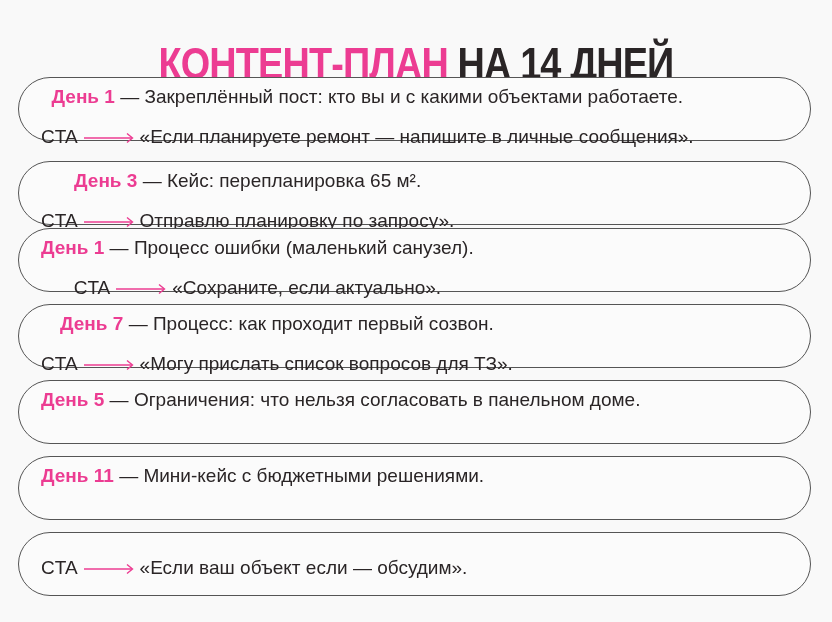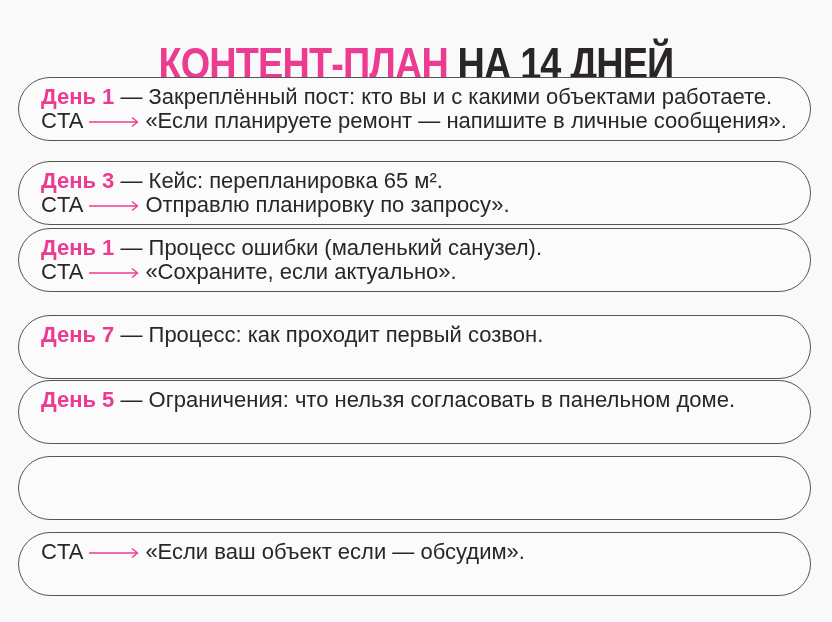--- a/index.html
+++ b/index.html
@@ -46,32 +46,34 @@
       height: 62px;
       border: 1.6px solid #555555;
       border-radius: 34px;
       background: #fbfbfb;
       box-sizing: content-box;
     }
     .card-inner {
       position: absolute;
       left: 22px;
       top: 7px;
-      font-size: 22px;
+      font-size: 19px;
       line-height: 24px;
       white-space: nowrap;
       color: #2a2526;
+      text-align: center;
     }
     .line { display: block; }
     .day {
       color: #ec3c92;
       font-weight: bold;
     }
     .cta-label {
       display: inline-block;
+      margin-top: 16px;
     }
     .arrow {
       display: inline-block;
       position: relative;
       width: 50px;
       height: 12px;
       margin: 0 6px 0 6px;
       vertical-align: middle;
     }
     .arrow svg { display: block; }
@@ -106,34 +108,39 @@
   <div class="card" style="top:151px">
     <div class="card-inner">
       <span class="line"><span class="day">День 1</span><span> — Процесс ошибки (маленький санузел).</span></span>
       <span class="line"><span class="cta-label">CTA</span><span class="arrow"><svg width="50" height="12" viewBox="0 0 50 12">
               <line x1="0" y1="6" x2="48" y2="6" stroke="#ec3c92" stroke-width="1.4"></line>
               <polyline points="43,1.5 48.5,6 43,10.5" fill="none" stroke="#ec3c92" stroke-width="1.4"></polyline>
             </svg></span><span>«Сохраните, если актуально».</span></span>
     </div>
   </div>
 
-  <div class="card" style="top:238px">
+  <div class="card" style="top:227px">
     <div class="card-inner">
       <span class="line"><span class="day">День 7</span><span> — Процесс: как проходит первый созвон.</span></span>
+      <span class="line"><span class="cta-label">CTA</span><span class="arrow"><svg width="50" height="12" viewBox="0 0 50 12">
+              <line x1="0" y1="6" x2="48" y2="6" stroke="#ec3c92" stroke-width="1.4"></line>
+              <polyline points="43,1.5 48.5,6 43,10.5" fill="none" stroke="#ec3c92" stroke-width="1.4"></polyline>
+            </svg></span><span>«Могу прислать список вопросов для ТЗ».</span></span>
     </div>
   </div>
 
   <div class="card" style="top:303px">
     <div class="card-inner">
       <span class="line"><span class="day">День 5</span><span> — Ограничения: что нельзя согласовать в панельном доме.</span></span>
     </div>
   </div>
 
   <div class="card" style="top:379px">
     <div class="card-inner">
+      <span class="line"><span class="day">День 11</span><span> — Мини-кейс с бюджетными решениями.</span></span>
     </div>
   </div>
 
   <div class="card" style="top:455px">
     <div class="card-inner">
       <span class="line"><span class="cta-label">CTA</span><span class="arrow"><svg width="50" height="12" viewBox="0 0 50 12">
               <line x1="0" y1="6" x2="48" y2="6" stroke="#ec3c92" stroke-width="1.4"></line>
               <polyline points="43,1.5 48.5,6 43,10.5" fill="none" stroke="#ec3c92" stroke-width="1.4"></polyline>
             </svg></span><span>«Если ваш объект если — обсудим».</span></span>
     </div>

